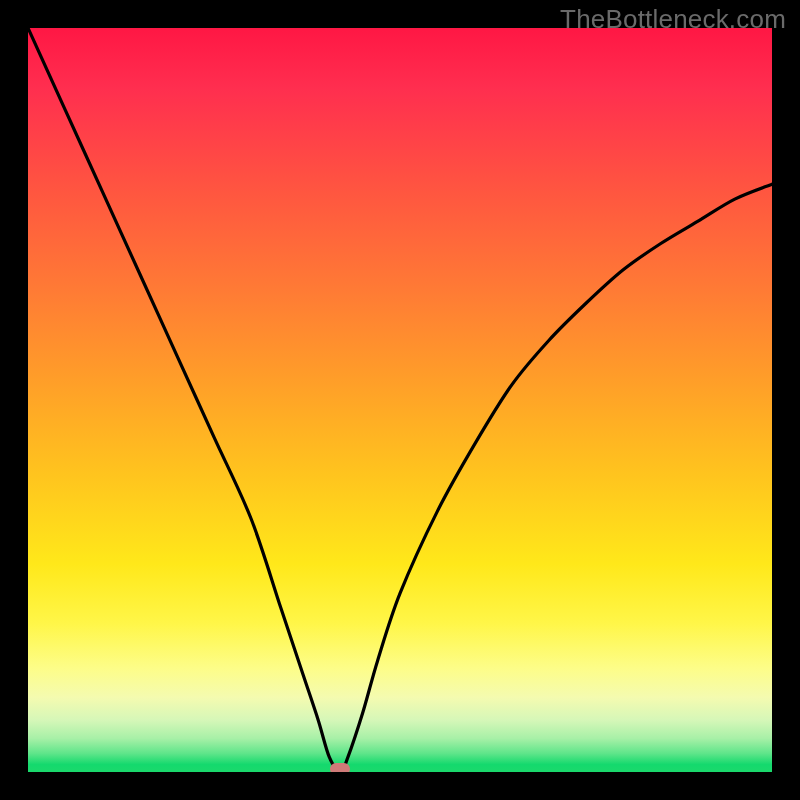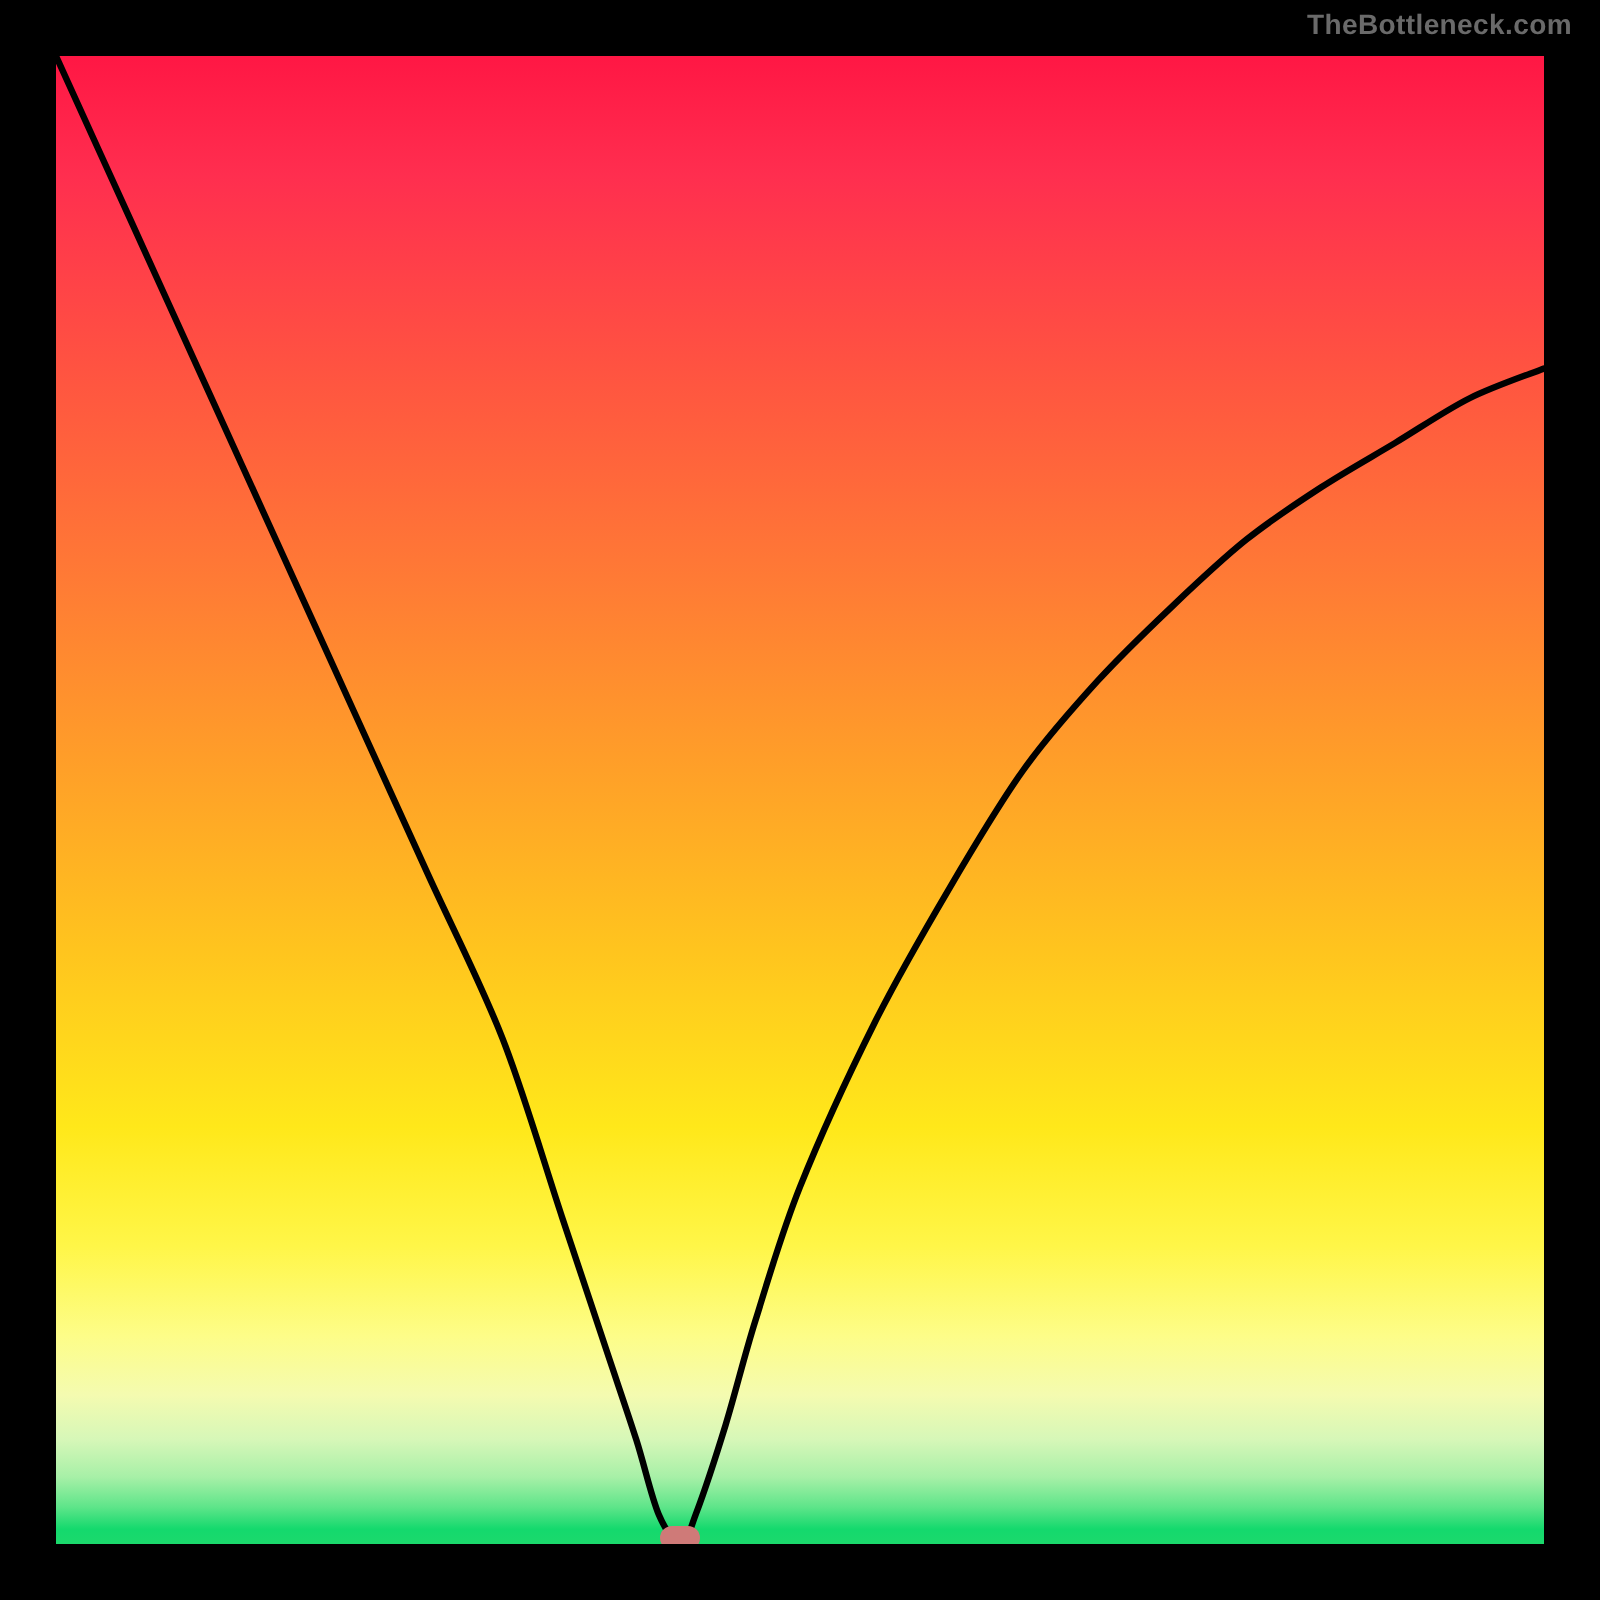--- a/index.html
+++ b/index.html
@@ -15,22 +15,22 @@
     position: relative;
     width: 800px;
     height: 800px;
     background: #000;
   }
   .watermark {
     position: absolute;
     top: 4px;
     right: 14px;
     color: #6a6a6a;
-    font-size: 14px;
-    font-weight: 700;
+    font-size: 26px;
+    font-weight: 400;
     letter-spacing: 0.2px;
     z-index: 5;
   }
   .plot-area {
     position: absolute;
     left: 28px;
     top: 28px;
     width: 744px;
     height: 744px;
     overflow: hidden;

